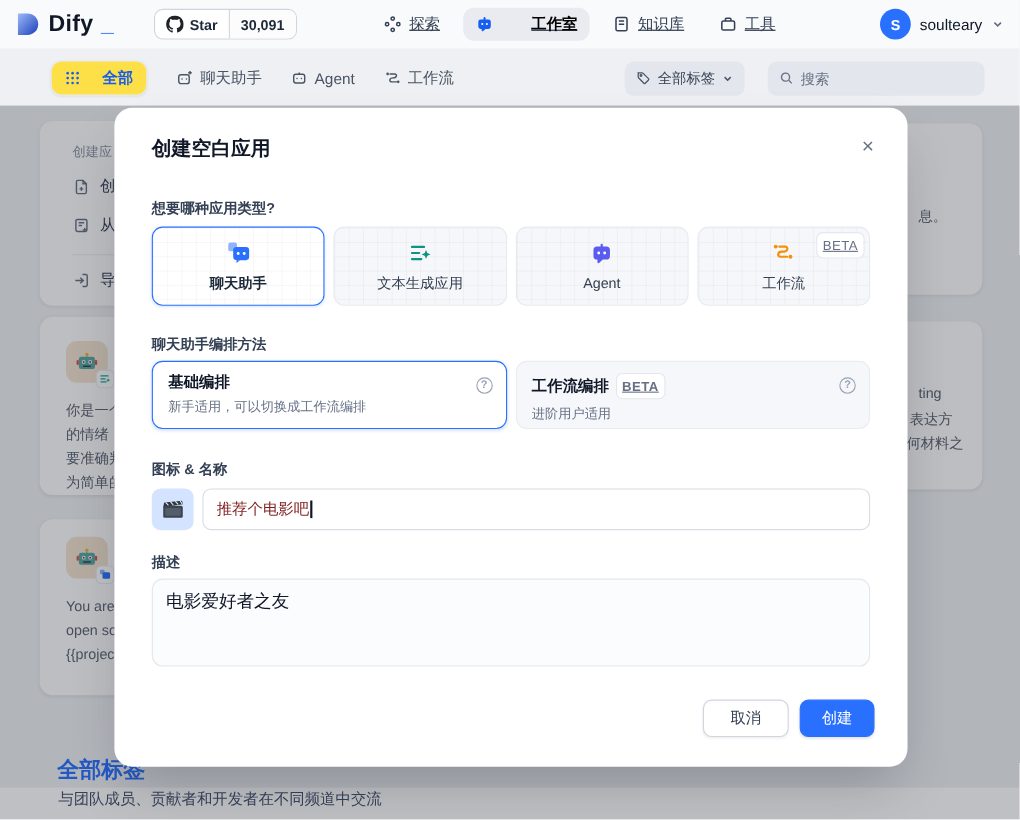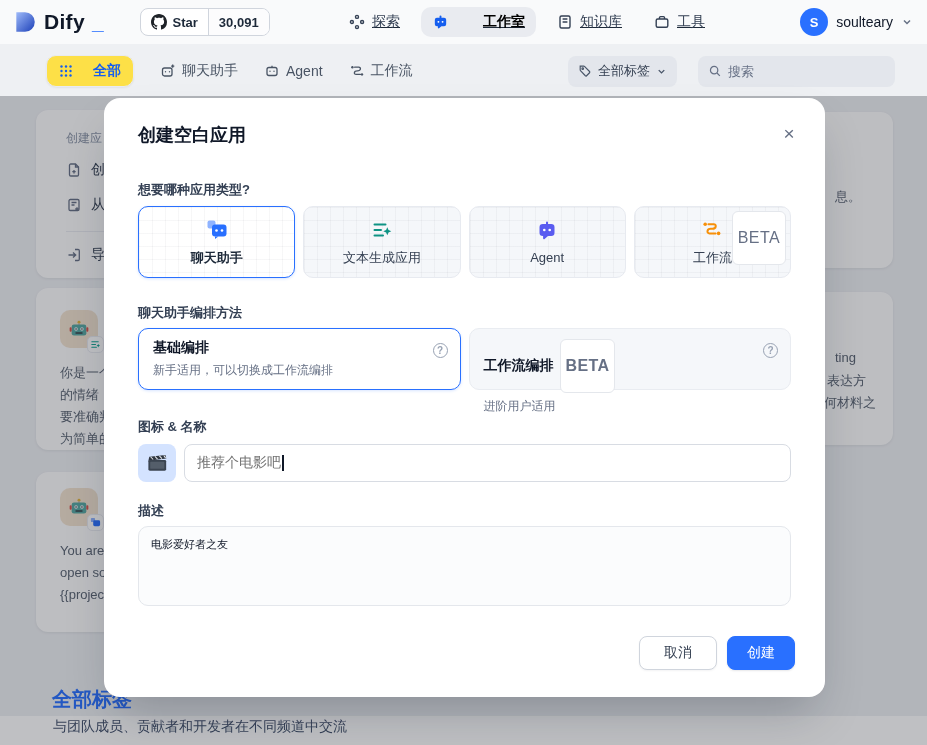--- a/index.html
+++ b/index.html
@@ -55,33 +55,33 @@
   
   .modal { position:absolute; left:104px; top:98px; width:721px; height:599px; background:#fff; border-radius:16px; box-shadow:0 24px 48px -12px rgba(16,24,40,.25); z-index:5; }
   .m-title { position:absolute; left:34px; top:25px; font-size:18px; font-weight:700; color:#101828; }
   .m-close { position:absolute; right:24px; top:24px; width:24px; height:24px; display:flex; align-items:center; justify-content:center; font-size:19px; color:#667085; cursor:pointer; border-radius:6px; }
   .sec-label { position:absolute; left:34px; font-size:13px; font-weight:700; color:#344054; }
   .type-row { position:absolute; left:34px; top:108px; width:653px; display:grid; grid-template-columns:repeat(4,1fr); gap:8px; }
   .type-card { position:relative; height:72px; border:1px solid #e7eaf0; border-radius:10px; background-color:#f5f7fa; background-image:linear-gradient(rgba(16,24,40,.035) 1px, transparent 1px),linear-gradient(90deg, rgba(16,24,40,.035) 1px, transparent 1px); background-size:13px 13px; display:flex; flex-direction:column; align-items:center; justify-content:center; gap:7px; cursor:pointer; }
   .type-card.selected { background-color:#fff; border:1.5px solid #2970ff; box-shadow:0 1px 3px rgba(41,112,255,.18); }
   .type-label { font-size:13px; color:#354052; }
   .type-card.selected .type-label { font-weight:700; color:#1d2939; }
-  .beta-badge { display:inline-block; padding:17px 5px; background:#fff; border:1px solid #e4e7ec; border-radius:6px; font-size:16px; letter-spacing:.4px; color:#667085; }
+  .beta-badge { display:inline-block; padding:4px 5px; background:#fff; border:1px solid #e4e7ec; border-radius:6px; font-size:12px; letter-spacing:.4px; color:#667085;text-decoration:underline; }
   .corner-badge { position:absolute; top:4px; right:4px; }
   .opt-row { position:absolute; left:34px; top:230px; width:653px; display:grid; grid-template-columns:1fr 1fr; gap:8px; }
   .opt-card { position:relative; height:62px; border-radius:10px; padding:10px 14px; cursor:pointer; background:#f5f7fa; border:1px solid #e9ecf1; }
   .opt-card.selected { background:#fff; border:1.5px solid #2970ff; box-shadow:0 1px 3px rgba(41,112,255,.18); }
   .opt-title { font-size:14px; font-weight:700; color:#101828; display:flex; align-items:center; gap:6px; }
   .opt-sub { font-size:12px; color:#667085; margin-top:5px; }
   .help-circle { position:absolute; right:12px; top:14px; width:15px; height:15px; border:1.4px solid #98a2b3; border-radius:50%; font-size:10px; font-weight:700; color:#98a2b3; display:flex; align-items:center; justify-content:center; }
   .name-row { position:absolute; left:34px; top:346px; width:653px; height:38px; display:flex; gap:8px; }
   .emoji-btn { width:38px; height:38px; border-radius:8px; background:#d4e3ff; display:flex; align-items:center; justify-content:center; cursor:pointer; flex:none; }
-  .text-input { flex:1; height:38px; border:1px solid #d8dce3; border-radius:8px; background:#fff; display:flex; align-items:center; padding:0 12px; font-size:14px; color:#737373; cursor:text; }
+  .text-input { flex:1; height:38px; border:1px solid #d8dce3; border-radius:8px; background:#fff; display:flex; align-items:center; padding:0 12px; font-size:14px; color:#7f1d1d; cursor:text; }
   .caret { display:inline-block; width:1.5px; height:16px; background:#101828; margin-left:1px; }
-  .desc-area { position:absolute; left:34px; top:428px; width:653px; height:80px; border:1px solid #e4e7ec; border-radius:10px; background:#fbfcfd; padding:10px 12px; font-size:11px; color:#101828; font-family:inherit; resize:none; outline:none; }
+  .desc-area { position:absolute; left:34px; top:428px; width:653px; height:80px; border:1px solid #e4e7ec; border-radius:10px; background:#fbfcfd; padding:10px 12px; font-size:16px; color:#101828; font-family:inherit; resize:none; outline:none; }
   .m-footer { position:absolute; right:30px; top:538px; display:flex; gap:10px; }
   .btn { height:34px; border-radius:8px; font-size:14px; font-weight:500; display:flex; align-items:center; justify-content:center; cursor:pointer; font-family:inherit; }
   .btn-secondary { padding:0 24px; background:#fff; border:1px solid #d0d5dd; color:#354052; box-shadow:0 1px 2px rgba(16,24,40,.05); }
   .btn-primary { padding:0 19px; background:#2970ff; border:1px solid #2970ff; color:#fff; box-shadow:0 1px 2px rgba(16,24,40,.1); }
 
   svg { display:block; }
 </style>
 </head>
 <body>
 

